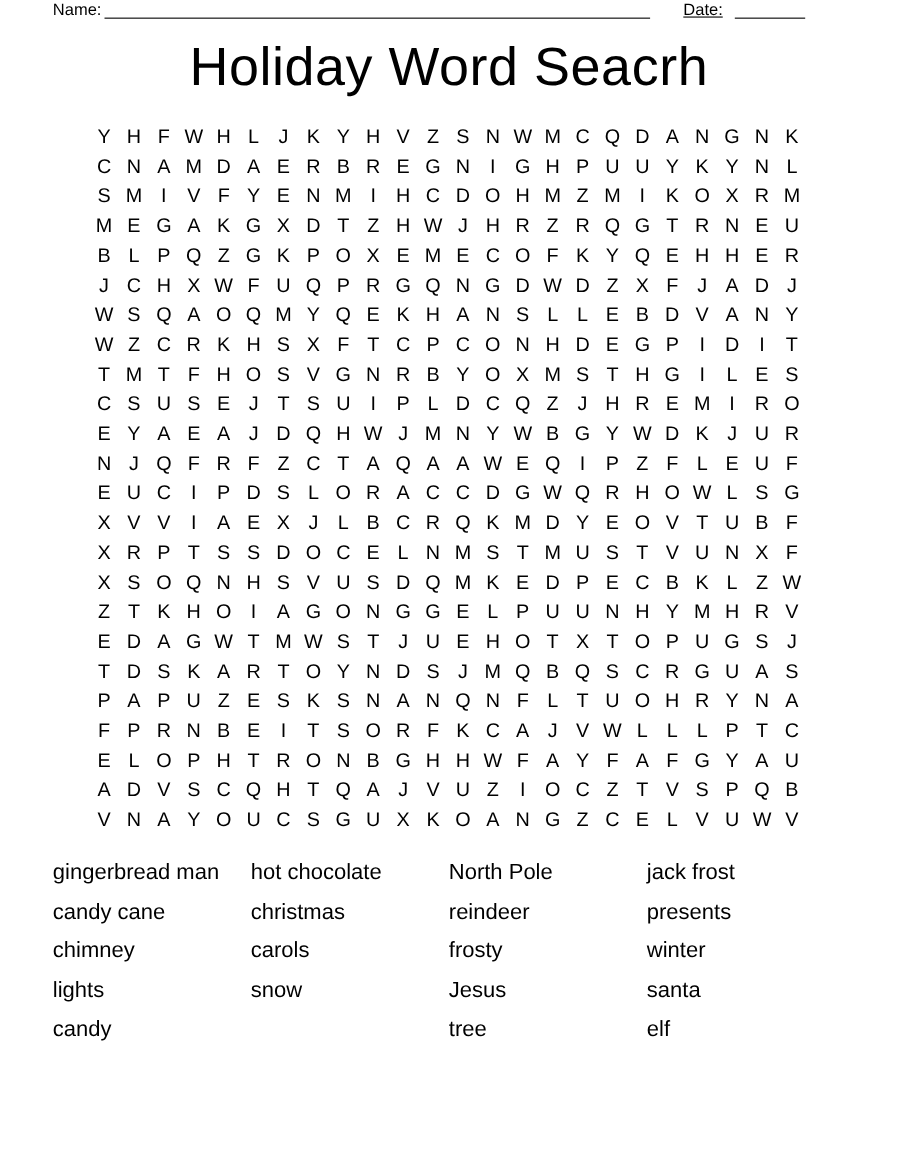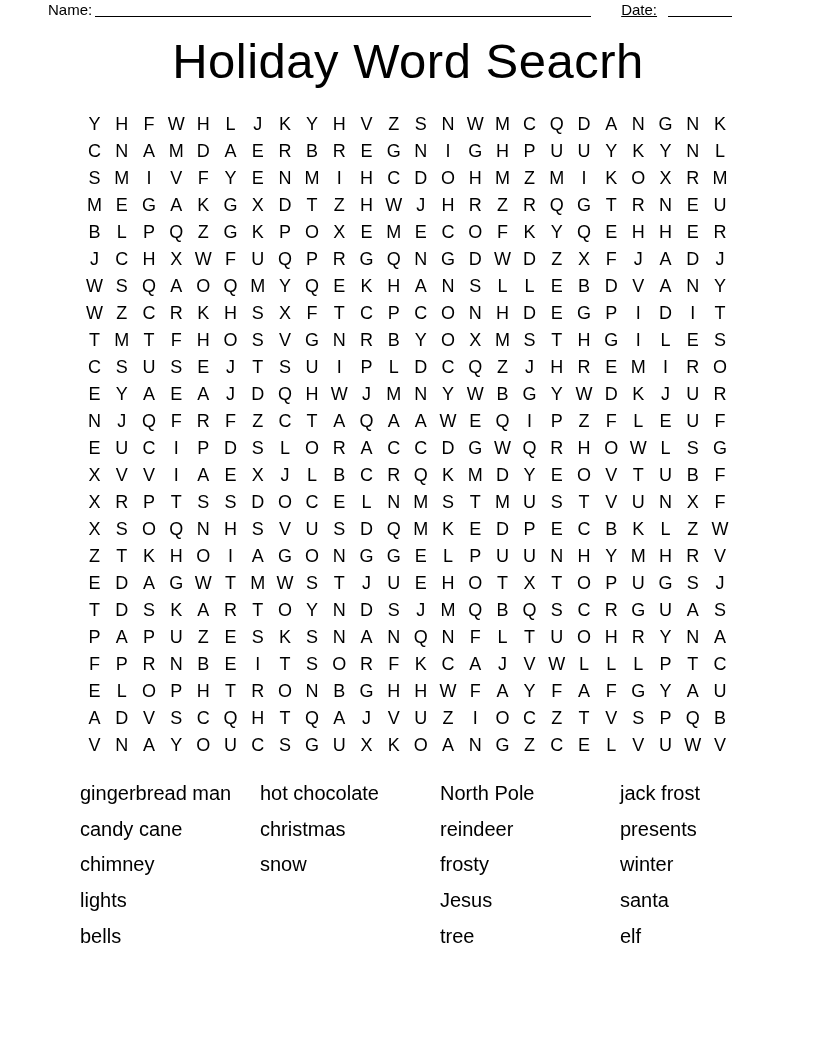--- a/index.html
+++ b/index.html
@@ -66,21 +66,20 @@
     justify-content: center;
     font-size: 18px;
     font-weight: 500;
   }
   .word-list {
     position: absolute;
     left: 48px;
     top: 776px;
     display: grid;
     grid-template-columns: repeat(4, 180px);
-    margin-left: 32px;
   }
   .word-col {
     display: block;
   }
   .word-item {
     height: 35.7px;
     line-height: 35.7px;
     font-size: 20px;
     white-space: nowrap;
   }
@@ -675,25 +674,26 @@
     <span class="grid-cell">W</span>
     <span class="grid-cell">V</span>
   </div>
 
 <div class="word-list">
     <div class="word-col">
       <div class="word-item">gingerbread man</div>
       <div class="word-item">candy cane</div>
       <div class="word-item">chimney</div>
       <div class="word-item">lights</div>
-      <div class="word-item">bells</div>
+      <div class="word-item">candy</div>
     </div>
     <div class="word-col">
       <div class="word-item">hot chocolate</div>
       <div class="word-item">christmas</div>
+      <div class="word-item">carols</div>
       <div class="word-item">snow</div>
     </div>
     <div class="word-col">
       <div class="word-item">North Pole</div>
       <div class="word-item">reindeer</div>
       <div class="word-item">frosty</div>
       <div class="word-item">Jesus</div>
       <div class="word-item">tree</div>
     </div>
     <div class="word-col">

